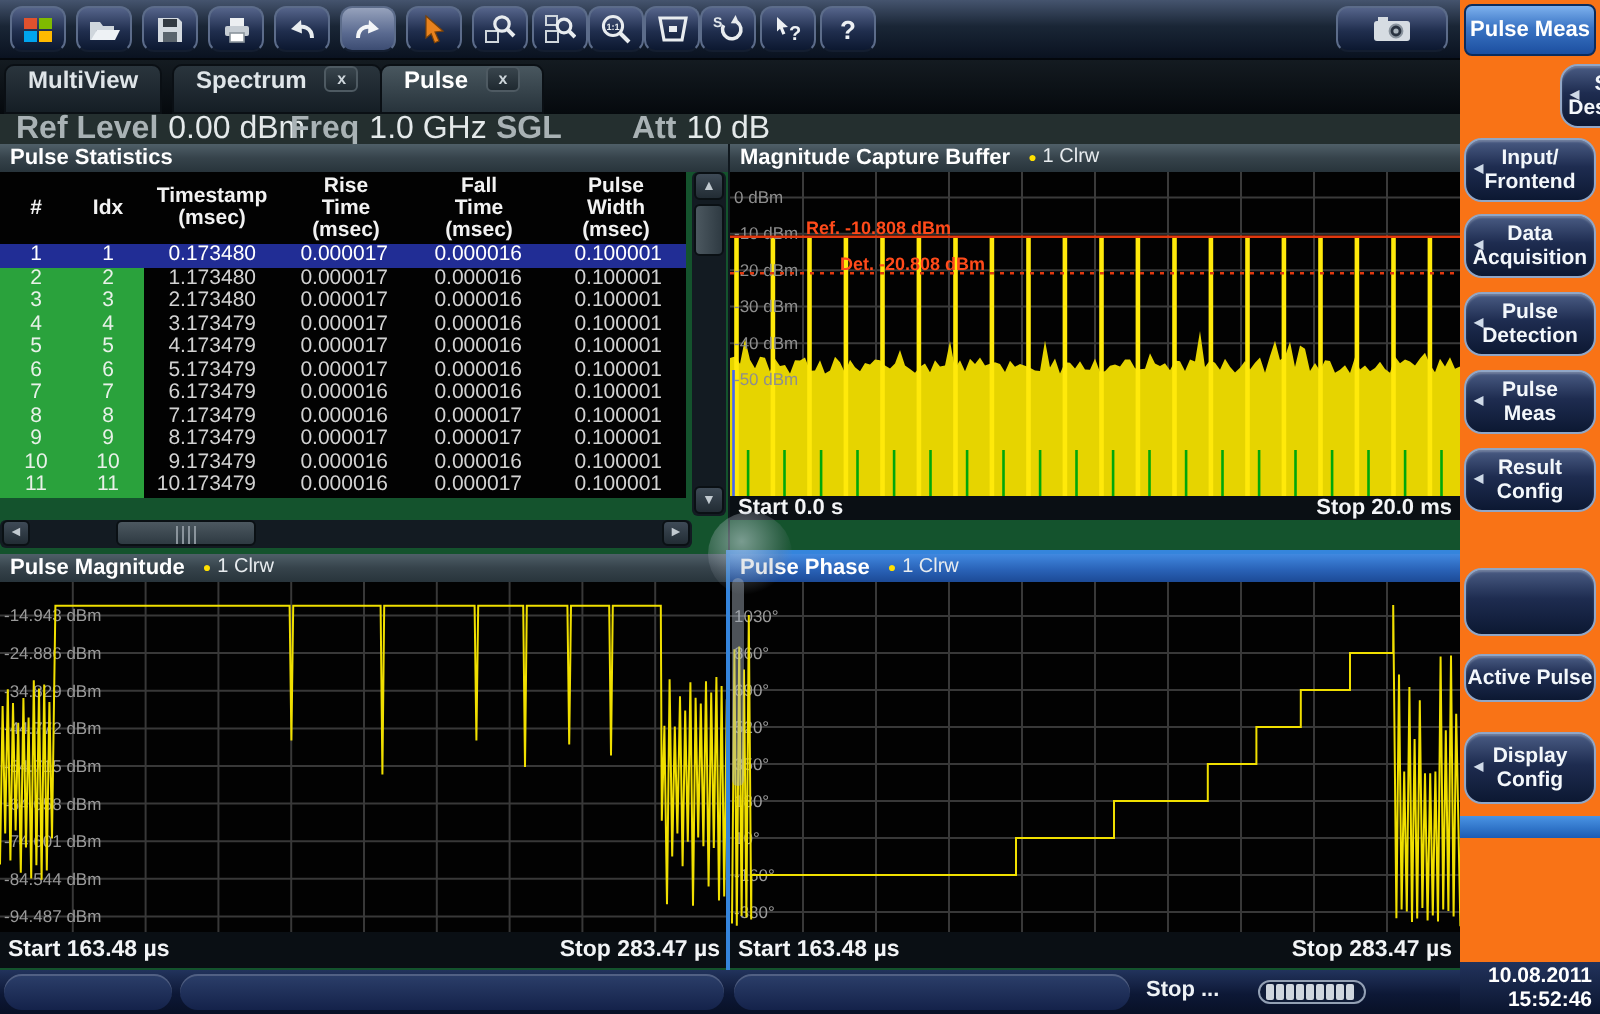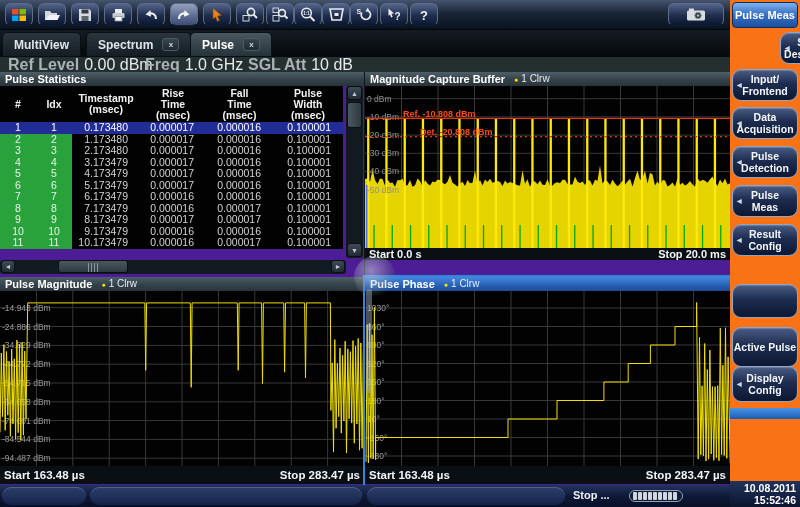--- a/index.html
+++ b/index.html
@@ -9,32 +9,32 @@
 
 
 .toolbar{position:absolute;left:0;top:0;width:730px;height:30px;background:linear-gradient(180deg,#45546e 0%,#1a2636 45%,#0a1220 100%);border-bottom:1px solid #03070c}
 .tb{position:absolute;top:3px;width:28px;height:23px;border-radius:6px;border:1px solid #5c6c8a;border-bottom-color:#141e30;background:linear-gradient(180deg,#55648a 0%,#202e4e 55%,#0c1830 100%);display:flex;align-items:center;justify-content:center;padding:0;cursor:pointer}
 .tb.lit{background:linear-gradient(180deg,#96a2bc 0%,#5a6a90 60%,#3c4c72 100%)}
 .tb svg{display:block}
 .tb.camera{width:56px}
 
 
 .tabbar{position:absolute;left:0;top:30px;width:730px;height:27px;background:linear-gradient(180deg,#141b21,#05090d)}
-.tab{position:absolute;top:2px;height:25px;border-radius:5px 5px 0 0;background:linear-gradient(180deg,#2a353d,#151e25);border:1px solid #0a0f14;display:flex;align-items:center;gap:9px;padding:0 11px;color:#dfe5e9;font-size:12px;font-weight:bold;cursor:pointer}
+.tab{position:absolute;top:2px;height:25px;border-radius:5px 5px 0 0;background:linear-gradient(180deg,#2a353d,#151e25);border:1px solid #0a0f14;display:flex;align-items:flex-start;gap:9px;padding:0 11px;color:#dfe5e9;font-size:12px;font-weight:bold;cursor:pointer}
 .tab.active{background:linear-gradient(180deg,#49575f,#27333b);color:#fff}
 .tclose{width:17px;height:13px;border-radius:3px;background:linear-gradient(180deg,#39454d,#1f2930);border:1px solid #4e5a62;color:#cdd5da;font-size:8px;font-weight:bold;display:flex;align-items:center;justify-content:center;line-height:1;cursor:pointer}
 
 
 .infobar{position:absolute;left:0;top:57px;width:730px;height:15px;background:#242f2f;font-size:16px;line-height:15px}
 .ibg{position:absolute;top:0;white-space:nowrap}
 .ib-label{color:#a9b2b5;font-weight:bold}
 .ib-val{color:#e4e9ea;margin-left:5px}
 
 
-.win{position:absolute;background:#4c1d95}
+.win{position:absolute;background:#14532d}
 .wtitle{height:14px;background:linear-gradient(180deg,#4f5f68 0%,#36434b 50%,#28343b 100%);display:flex;align-items:center;padding:0 5px;font-size:11px;font-weight:bold;color:#fff;line-height:1;cursor:pointer}
 .focused .wtitle{background:linear-gradient(180deg,#4189e0 0%,#2a63b8 55%,#1c4a96 100%)}
 .dot{color:#ffe000;font-size:7px;margin:0 3px 0 9px}
 .legend{color:#e8ecef;font-weight:normal;font-size:10px}
 svg.plot{display:block;background:#020202}
 .wfoot{display:flex;justify-content:space-between;align-items:center;padding:0 4px;font-weight:bold;color:#f2f4f6;background:#0a0f14;font-size:11px}
 .wfoot.big{font-size:11.5px}
 .freqoffset{height:15px;background:#141e28;color:#fff;font-weight:bold;font-size:11px;text-align:center;line-height:15px}
 #win-pp{box-shadow:0 0 0 2px #3585dc}
 .phase-scroll{position:absolute;left:1px;top:12px;width:6px;height:104px;background:rgba(168,180,192,.45);border-radius:3px;z-index:5}
@@ -224,21 +224,21 @@
     <div class="tab active" style="left:190px">
         <span>Pulse</span>
         <span class="tclose">x</span>
       </div>
   </div>
 
   <div class="infobar">
     <span class="ibg" style="left:8px"><span class="ib-label">Ref Level</span><span class="ib-val">0.00 dBm</span></span>
     <span class="ibg" style="left:145px"><span class="ib-label">Freq</span><span class="ib-val">1.0 GHz</span></span>
     <span class="ibg" style="left:248px"><span class="ib-label">SGL</span></span>
-    <span class="ibg" style="left:284px"><span class="ib-label">Att</span><span class="ib-val">10 dB</span></span>
+    <span class="ibg" style="left:316px"><span class="ib-label">Att</span><span class="ib-val">10 dB</span></span>
   </div>
 
   <div class="win" id="win-stats" style="left:0;top:72px;width:364px;height:205px">
     <div class="wtitle">
         <span>Pulse Statistics</span>
       </div>
     <table class="stats-table">
       <colgroup>
           <col style="width:36px">
           <col style="width:36px">
@@ -585,21 +585,21 @@
 Meas</span>
         </div>
         <div class="skey" style="top: 224px; height: 32px;">
           <span class="arr">◀</span>
           <span class="lbl">Result
 Config</span>
         </div>
         <div class="skey" style="top: 284px; height: 34px;">
           <span class="lbl"></span>
         </div>
-        <div class="skey" style="top: 327px; height: 40px;">
+        <div class="skey" style="top: 327px; height: 24px;">
           <span class="lbl">Active Pulse</span>
         </div>
         <div class="skey" style="top: 366px; height: 36px;">
           <span class="arr">◀</span>
           <span class="lbl">Display
 Config</span>
         </div>
       </div>
     <div class="sb-strip"></div>
     <div class="sb-clock">

